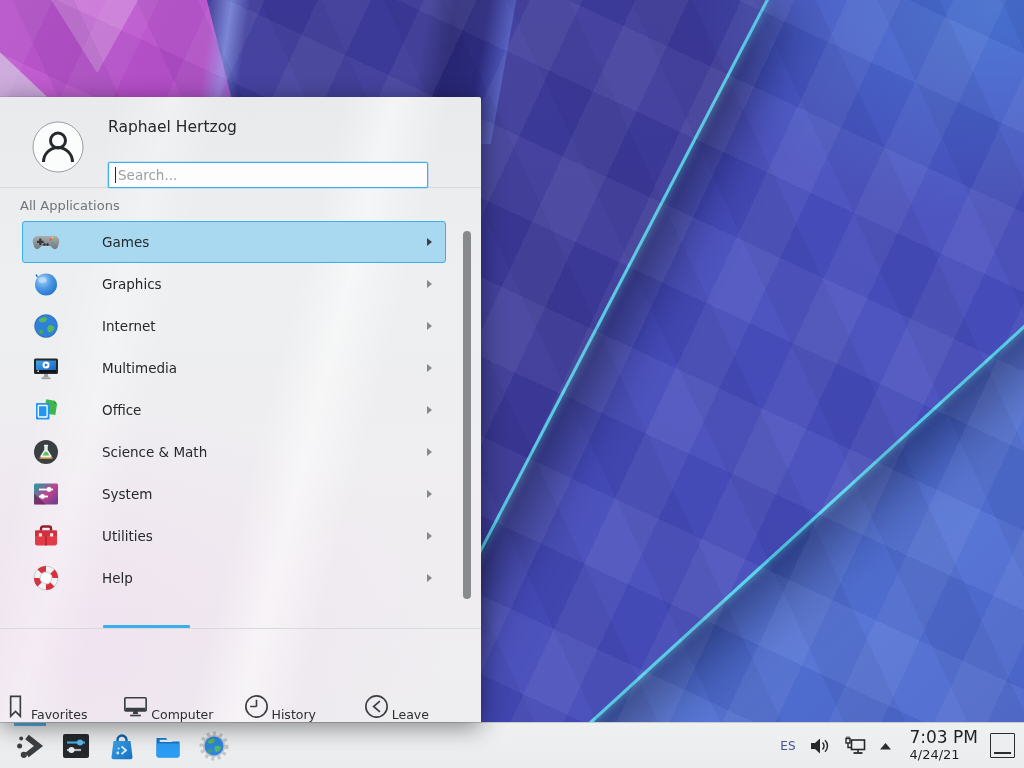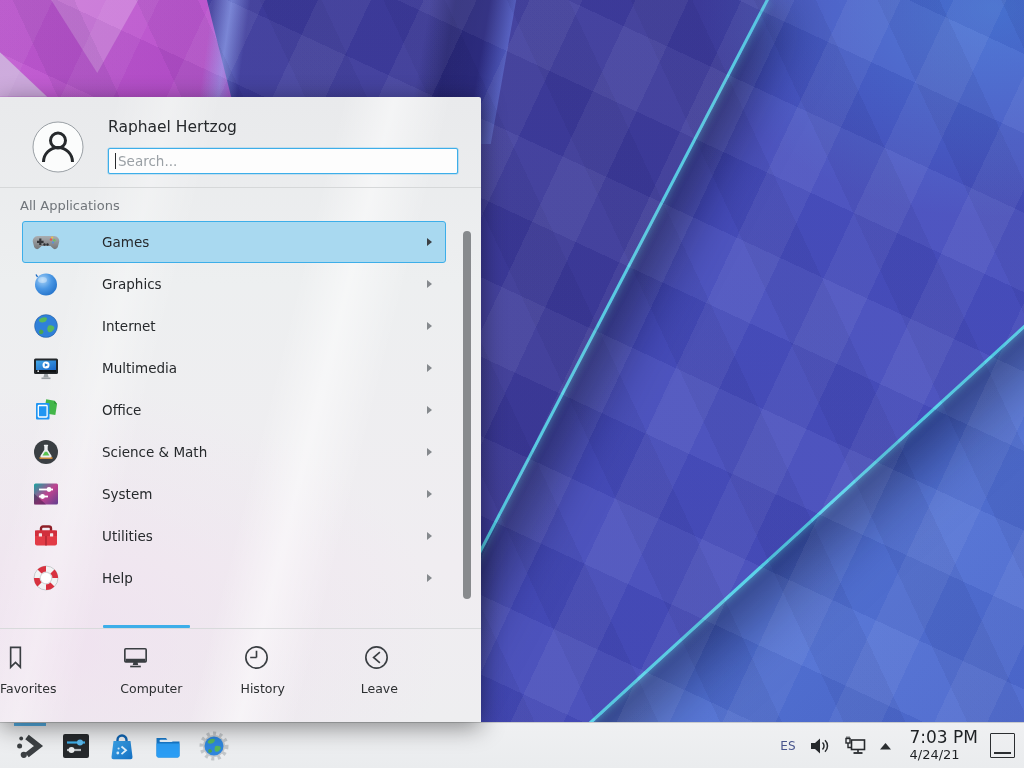--- a/index.html
+++ b/index.html
@@ -58,21 +58,21 @@
       linear-gradient(104deg, rgba(255,255,255,0) 54%, rgba(255,255,255,.5) 62%, rgba(255,255,255,0) 71%),
       linear-gradient(104deg, rgba(255,255,255,0) 18%, rgba(255,255,255,.3) 27%, rgba(255,255,255,0) 35%),
       radial-gradient(620px 420px at 12% 88%, rgba(240,218,238,.55), rgba(240,218,238,0) 62%),
       linear-gradient(to bottom,#e9eaec 0,#edeff0 30%,#f0edf1 75%,#eeeef0 100%);
     border-radius:0 2px 0 0;
     box-shadow:0 5px 24px rgba(0,0,0,.45);
   }
   .lp-header { position:absolute; left:0; top:0; width:100%; height:91px; border-bottom:1px solid #d6d8d9; }
   .avatar { position:absolute; left:32px; top:24px; width:52px; height:52px; }
   .user-name { position:absolute; left:108px; top:21px; font-size:15.5px; color:#26292c; }
-  .search-wrap { position:absolute; left:108px; top:51px; width:350px; height:26px;text-decoration:underline; }
+  .search-wrap { position:absolute; left:108px; top:65px; width:320px; height:26px;text-decoration:underline; }
   .search-input {
     width:100%; height:100%; background:#fdfdfd; border:1px solid #3daee9; border-radius:2px;
     box-shadow:0 0 0 .6px rgba(61,174,233,.45);
     font-family:inherit; font-size:13.5px; color:#26292c; padding:0 8px 0 9px; outline:none;
   }
   .search-input::placeholder { color:#9aa0a5; }
   .caret { position:absolute; left:7px; top:5px; width:1px; height:16px; background:#26292c; }
 
   .section-label { position:absolute; left:20px; top:101px; font-size:13px; color:#70757a; }
 
@@ -85,21 +85,21 @@
     position:absolute; right:13px; top:50%; margin-top:-4.5px;
     width:0; height:0; border-top:4.5px solid transparent; border-bottom:4.5px solid transparent;
     border-left:5.5px solid #85898d;
   }
   .row.selected .arrow { border-left-color:#3c4044; }
 
   .scrollbar { position:absolute; left:463px; top:134px; width:8px; height:368px; background:#6e7174; border-radius:4px; opacity:.8; }
 
   .tab-indicator { position:absolute; left:103px; top:528px; width:87px; height:3px; background:#3daee9; border-radius:1px; }
   .tabbar { position:absolute; left:0; top:531px; width:100%; height:94px; border-top:1px solid #d8dadb; display:flex; }
-  .tab { flex:1 1 0; display:flex; flex-direction:column; align-items:flex-start; padding-top:13px; }
+  .tab { flex:1 1 0; display:flex; flex-direction:row; align-items:flex-end; padding-top:13px; }
   .tab svg { width:31px; height:31px; }
   .tab .tlabel { margin-top:8px; font-size:12.5px; color:#2c2f31; }
 
   
   .taskbar {
     position:absolute; left:0; bottom:0; width:1024px; height:46px;
     background:linear-gradient(to bottom,#eff0f2,#eaecee); border-top:1px solid #c9cbcd;
     display:flex; align-items:center;
   }
   .task-apps { display:flex; align-items:center; height:100%; padding-left:7px; }

